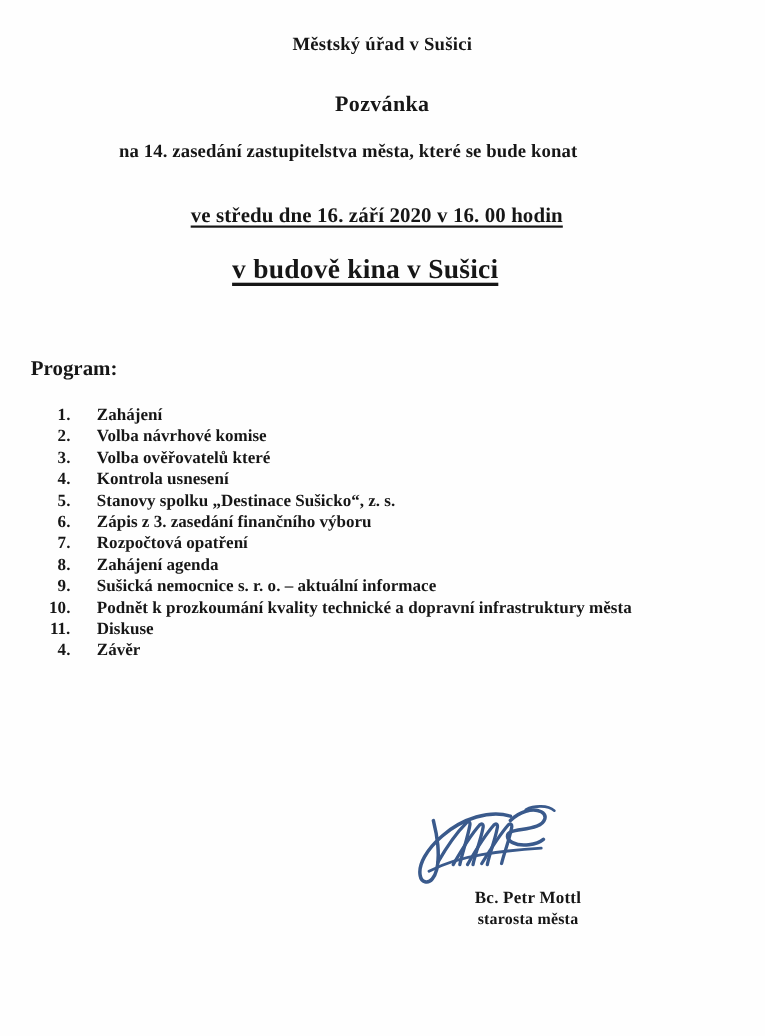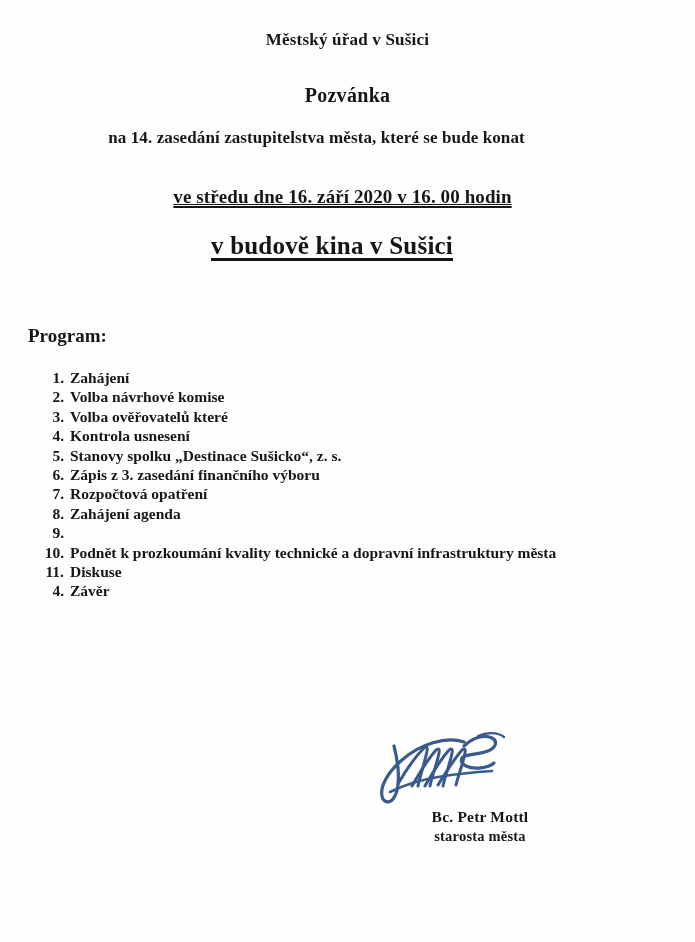--- a/index.html
+++ b/index.html
@@ -64,21 +64,20 @@
   }
 
   .datetime-line {
     position: absolute;
     left: 0;
     top: 186px;
     width: 685px;
     font-size: 19px;
     font-weight: bold;
     letter-spacing: 0.1px;
-    text-decoration: underline;
   }
   .datetime-line span.ul {
     text-decoration: underline;
     text-underline-offset: 3px;
     text-decoration-thickness: 2px;
   }
 
   .venue-line {
     position: absolute;
     left: 0;
@@ -123,20 +122,21 @@
   }
   .agenda .num {
     display: inline-block;
     width: 36px;
     text-align: right;
     flex: 0 0 36px;
   }
   .agenda .txt {
     display: inline-block;
     padding-left: 6px;
+    margin-left: 18px;
   }
 
   
   .signature-block {
     position: absolute;
     left: 360px;
     top: 730px;
     width: 240px;
     text-align: center;
   }
@@ -220,20 +220,21 @@
       <li>
         <span class="num">7.</span>
         <span class="txt">Rozpočtová opatření</span>
       </li>
       <li>
         <span class="num">8.</span>
         <span class="txt">Zahájení agenda</span>
       </li>
       <li>
         <span class="num">9.</span>
+        <span class="txt">Sušická nemocnice s. r. o. – aktuální informace</span>
       </li>
       <li>
         <span class="num">10.</span>
         <span class="txt">Podnět k prozkoumání kvality technické a dopravní infrastruktury města</span>
       </li>
       <li>
         <span class="num">11.</span>
         <span class="txt">Diskuse</span>
       </li>
       <li>

